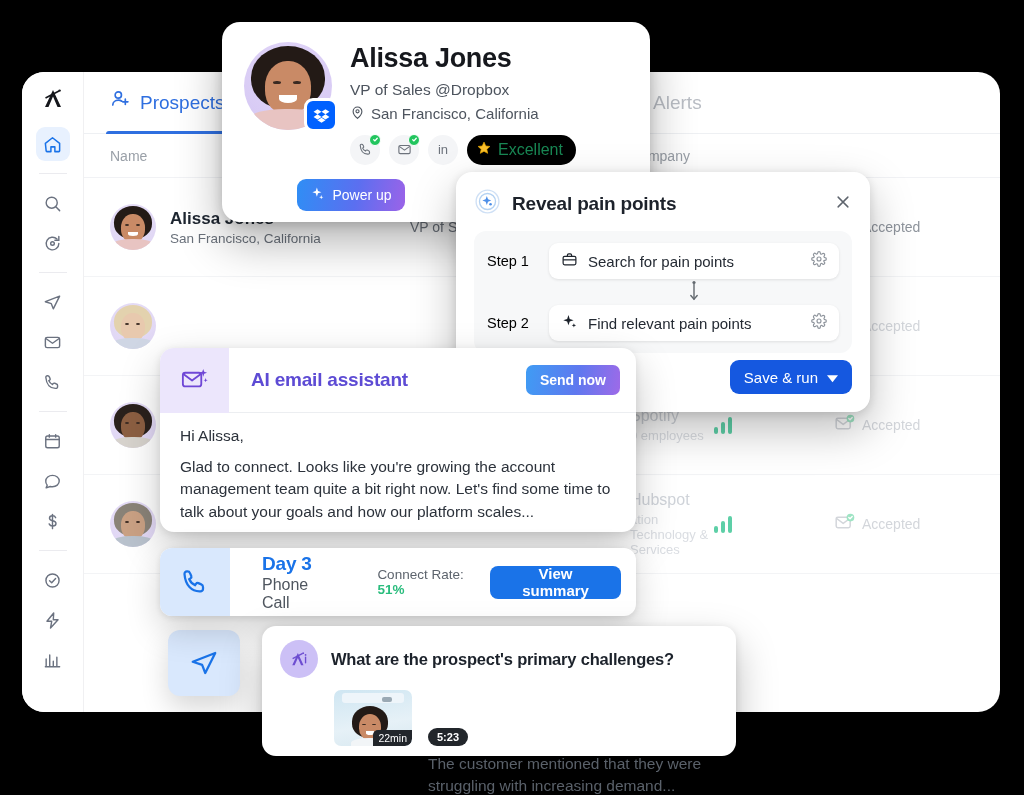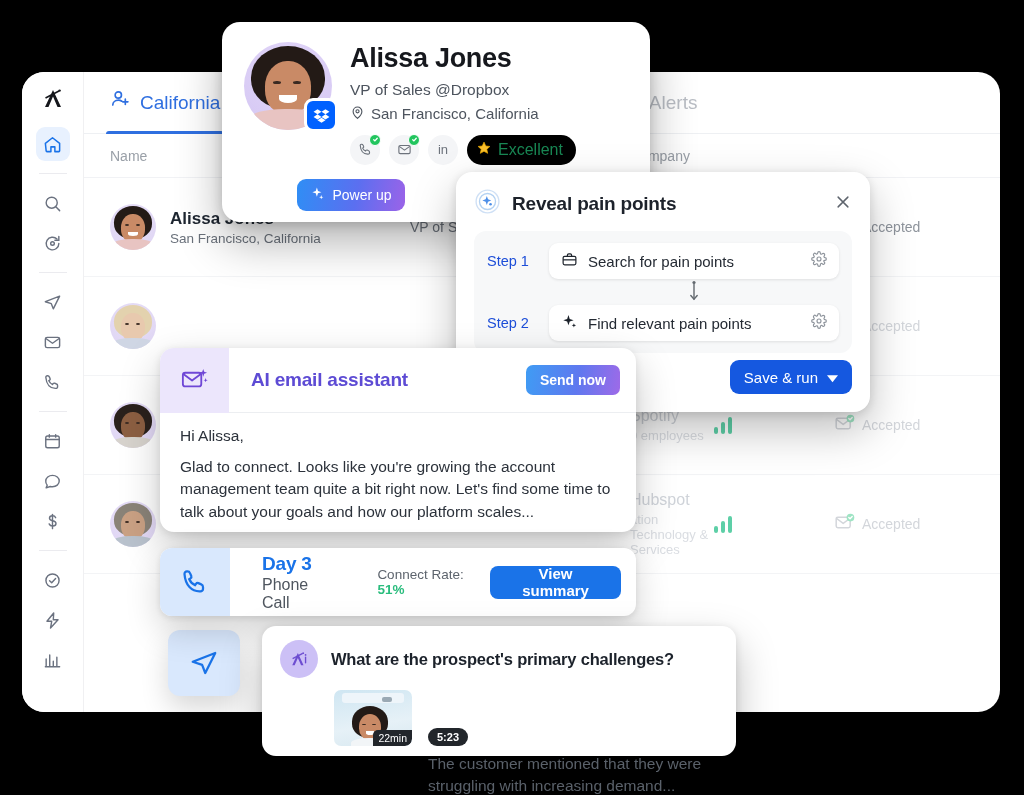--- a/index.html
+++ b/index.html
@@ -137,21 +137,21 @@
     left: 456px; top: 172px; width: 414px; height: 240px;
     border-radius: 16px;
     box-shadow: 0 18px 44px rgba(0,0,0,.26), 0 2px 10px rgba(0,0,0,.12);
     padding: 16px 18px;
   }
   .rv-head { display:flex; align-items:center; gap:11px; }
   .rv-title { font-size:19px; font-weight:bold; color:#1d222b; flex:1; letter-spacing:-.2px; }
   .rv-close { color:#6e747d; font-size:20px; line-height:1; }
   .rv-body { background:#f7f8f9; border-radius:12px; margin-top:12px; padding:12px 13px; }
   .rv-step { display:flex; align-items:center; gap:12px; }
-  .rv-step-lbl { font-size:14.5px; color:#1d4ed8; width:50px; flex:0 0 50px; }
+  .rv-step-lbl { font-size:14.5px; color:#000000; width:50px; flex:0 0 50px; }
   .rv-step-box {
     flex:1; height:36px; background:#fff; border-radius:9px;
     box-shadow: 0 1px 3px rgba(0,0,0,.10);
     display:flex; align-items:center; padding:0 12px; gap:10px;
   }
   .rv-step-text { flex:1; font-size:15px; color:#242a33; }
   .rv-gear { color:#8d939b; }
   .rv-arrow { height:26px; display:flex; align-items:center; justify-content:center; margin-left:62px; }
   .btn-saverun {
     position:absolute; right:18px; bottom:18px;
@@ -360,21 +360,21 @@
 
       <div class="topnav">
         <div class="topnav-item active" style="margin-right:170px">
           <span>
             <svg width="21" height="21" viewBox="0 0 24 24" fill="none" stroke="currentColor" stroke-width="1.9" stroke-linecap="round">
                 <circle cx="9.5" cy="8" r="3.6"></circle>
                 <path d="M3.2 19.5c0-3.3 2.8-5.6 6.3-5.6 1.5 0 2.9.4 4 1.2"></path>
                 <path d="M17.5 12.8v6M14.5 15.8h6"></path>
               </svg>
           </span>
-          <span class="lbl">California</span>
+          <span class="lbl">Prospects</span>
         </div>
         <div class="topnav-item" style="margin-right:150px">
           <span>
             <svg width="21" height="21" viewBox="0 0 24 24" fill="none" stroke="currentColor" stroke-width="1.8" stroke-linejoin="round">
                 <rect x="5" y="4.5" width="14" height="16" rx="2.3"></rect>
                 <rect x="9" y="2.6" width="6" height="3.6" rx="1.2"></rect>
               </svg>
           </span>
           <span class="lbl">Tasks</span>
         </div>

